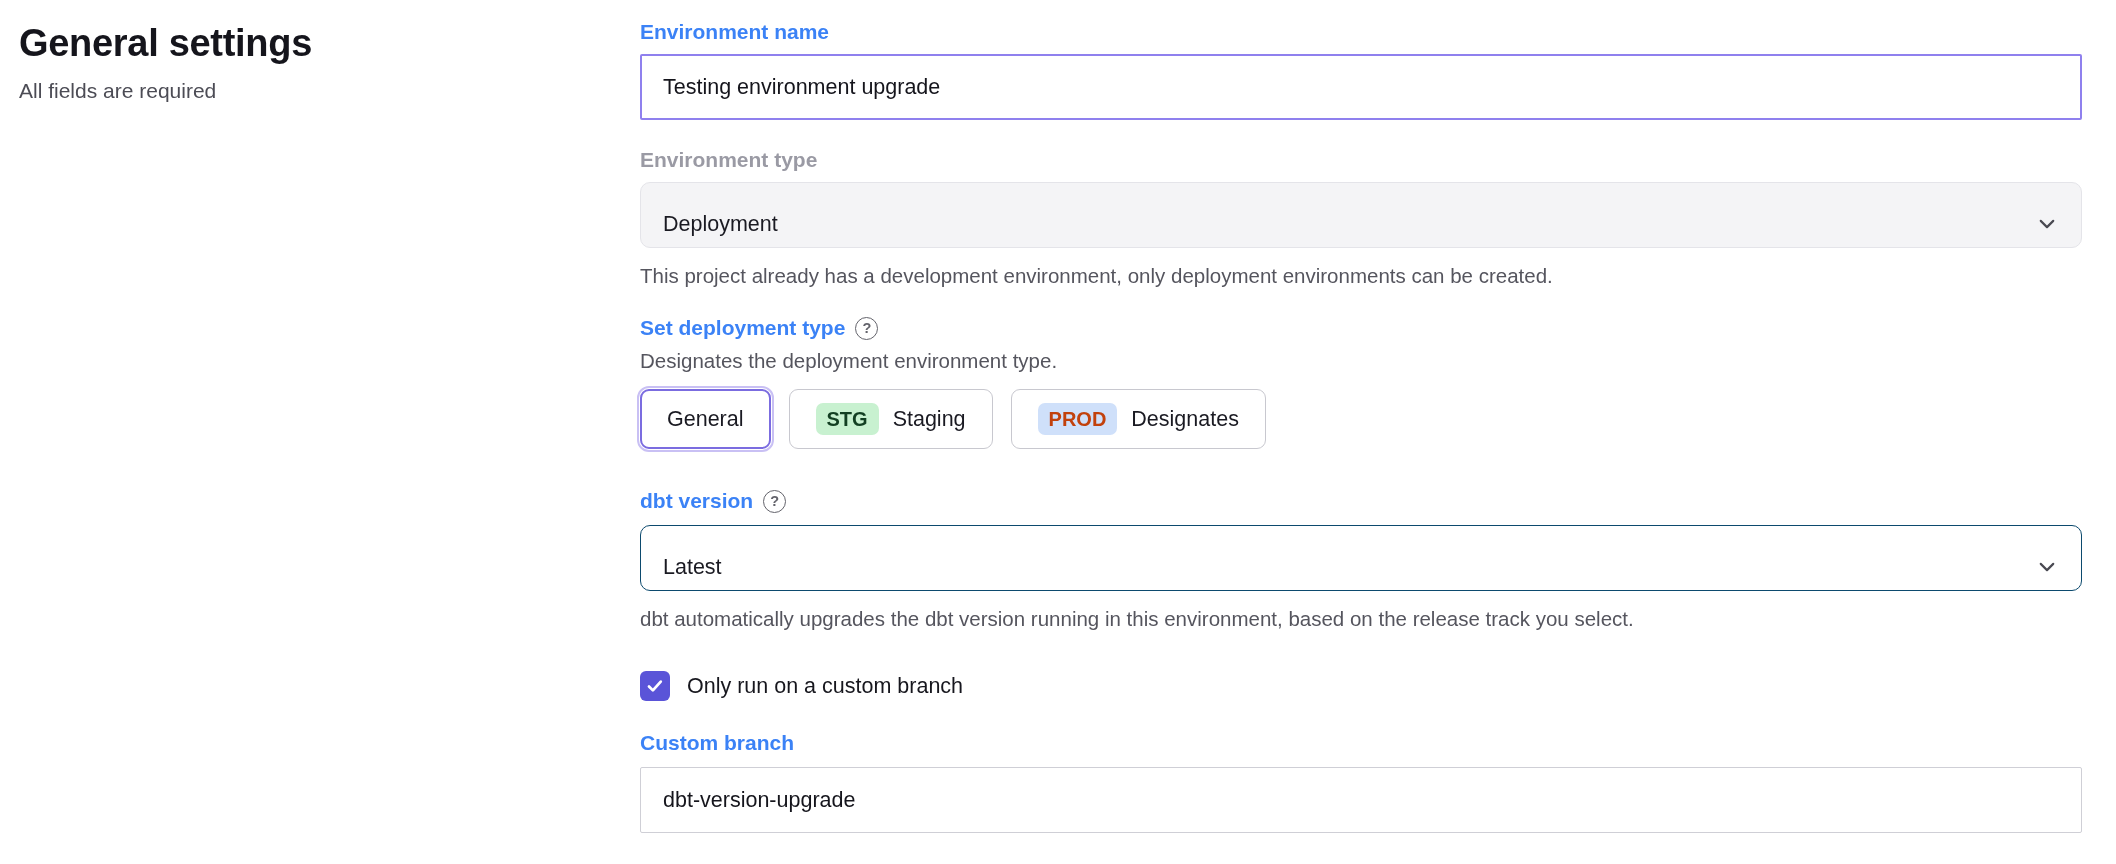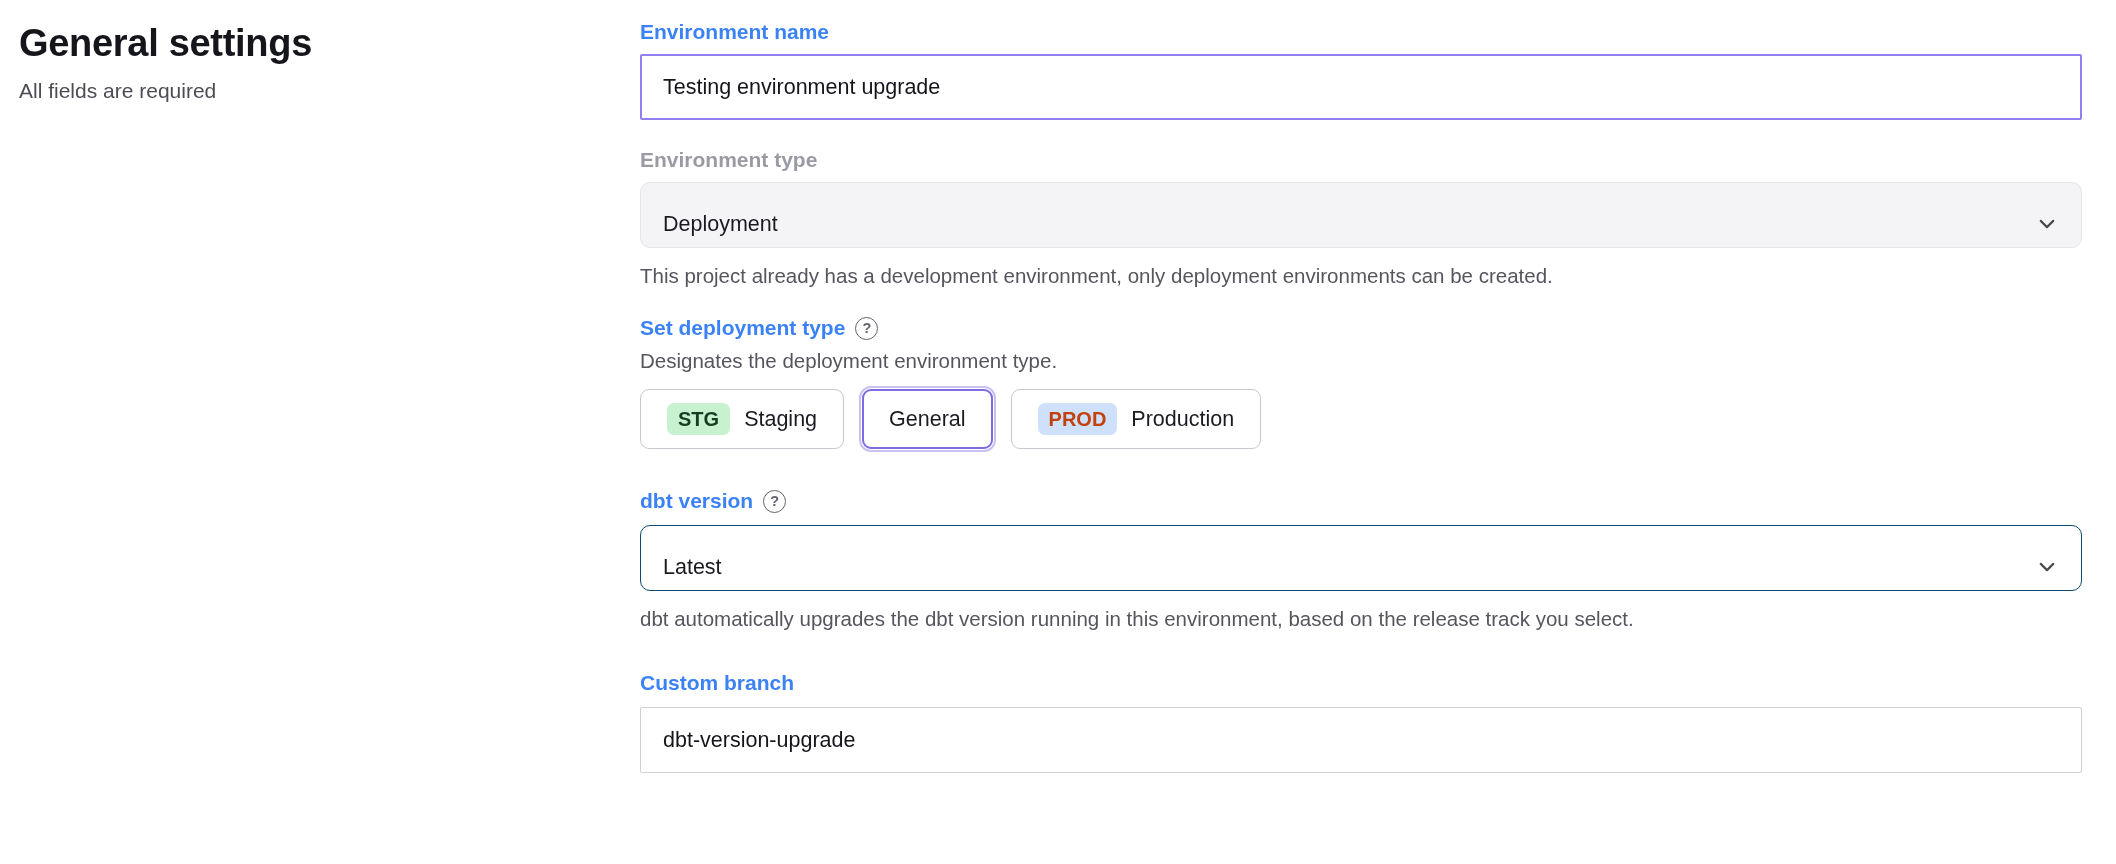--- a/index.html
+++ b/index.html
@@ -190,50 +190,58 @@
       <div class="helper-text">This project already has a development environment, only deployment environments can be created.</div>
     </div>
 
     <div class="group group-lg">
       <div class="label-row">
         <span class="field-label">Set deployment type</span>
         <span class="help-icon">?</span>
       </div>
       <div class="helper-text tight">Designates the deployment environment type.</div>
       <div class="seg-row">
+        <button class="seg-btn selected">
+          <span>General</span>
+        </button>
         <button class="seg-btn">
           <span class="badge stg">STG</span>
           <span>Staging</span>
         </button>
-        <button class="seg-btn selected">
-          <span>General</span>
-        </button>
         <button class="seg-btn">
           <span class="badge prod">PROD</span>
-          <span>Production</span>
+          <span>Designates</span>
         </button>
       </div>
     </div>
 
     <div class="group group-lg">
       <div class="label-row" style="margin-bottom:12px;">
         <span class="field-label">dbt version</span>
         <span class="help-icon">?</span>
       </div>
       <div class="select-box">
         <span>Latest</span>
         <span class="chevron-icon">
           <svg width="20" height="20" viewBox="0 0 16 16">
               <path d="M3 5.5l5 5 5-5" fill="none" stroke="#4a4a52" stroke-width="1.7" stroke-linecap="round" stroke-linejoin="round"></path>
             </svg>
         </span>
       </div>
       <div class="helper-text">dbt automatically upgrades the dbt version running in this environment, based on the release track you select.</div>
     </div>
 
+    <div class="checkbox-row">
+      <span class="checkbox">
+        <svg width="20" height="20" viewBox="0 0 16 16">
+            <path d="M3.2 8.4l3.1 3.1 6.3-7" fill="none" stroke="#ffffff" stroke-width="2.2" stroke-linecap="round" stroke-linejoin="round"></path>
+          </svg>
+      </span>
+      <span class="checkbox-label">Only run on a custom branch</span>
+    </div>
 
     <div class="group">
       <span class="field-label" style="margin-bottom:12px;display:block;">Custom branch</span>
       <input class="text-input" type="text" value="dbt-version-upgrade" style="">
     </div>
 
   </main>
 </div>
 
 </body></html>

